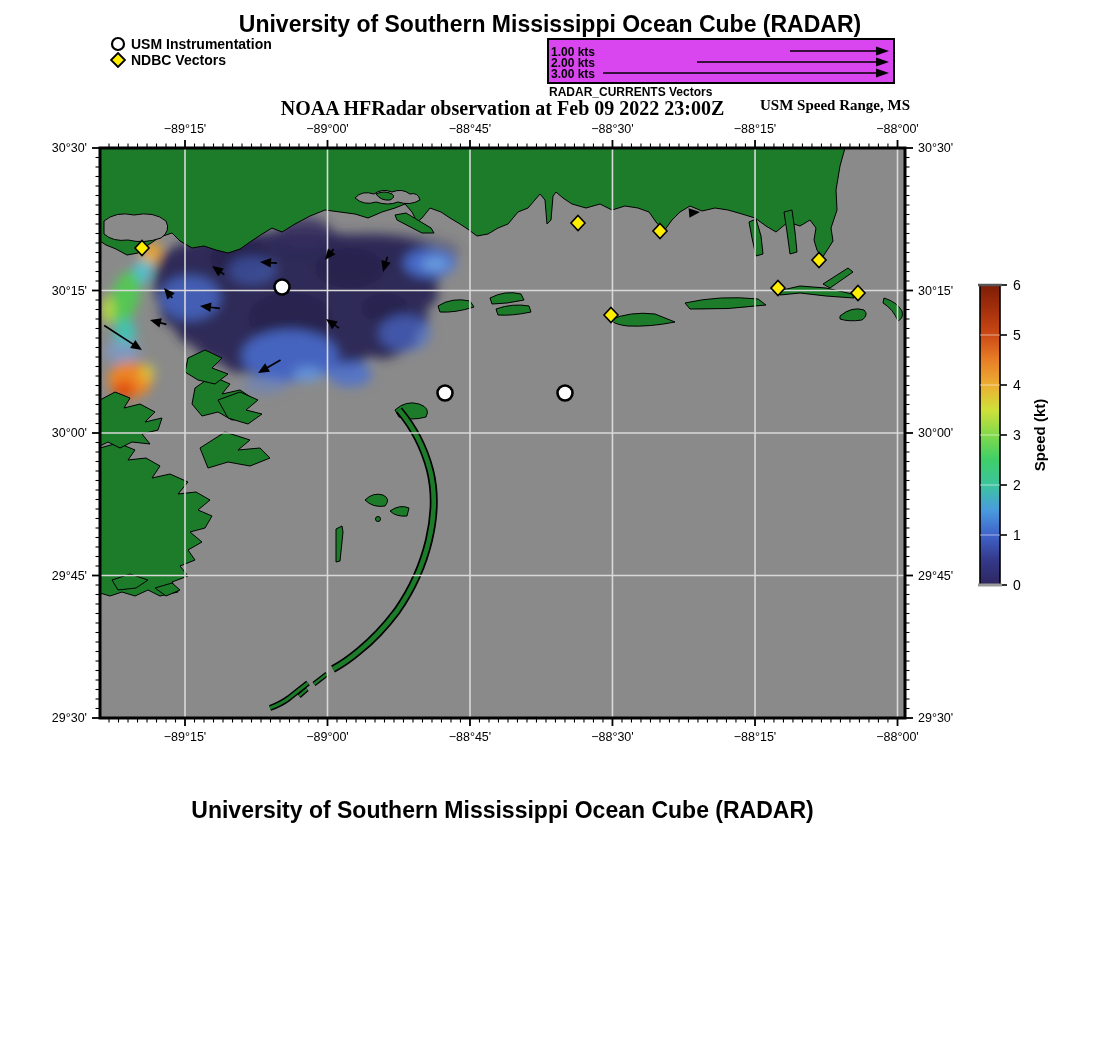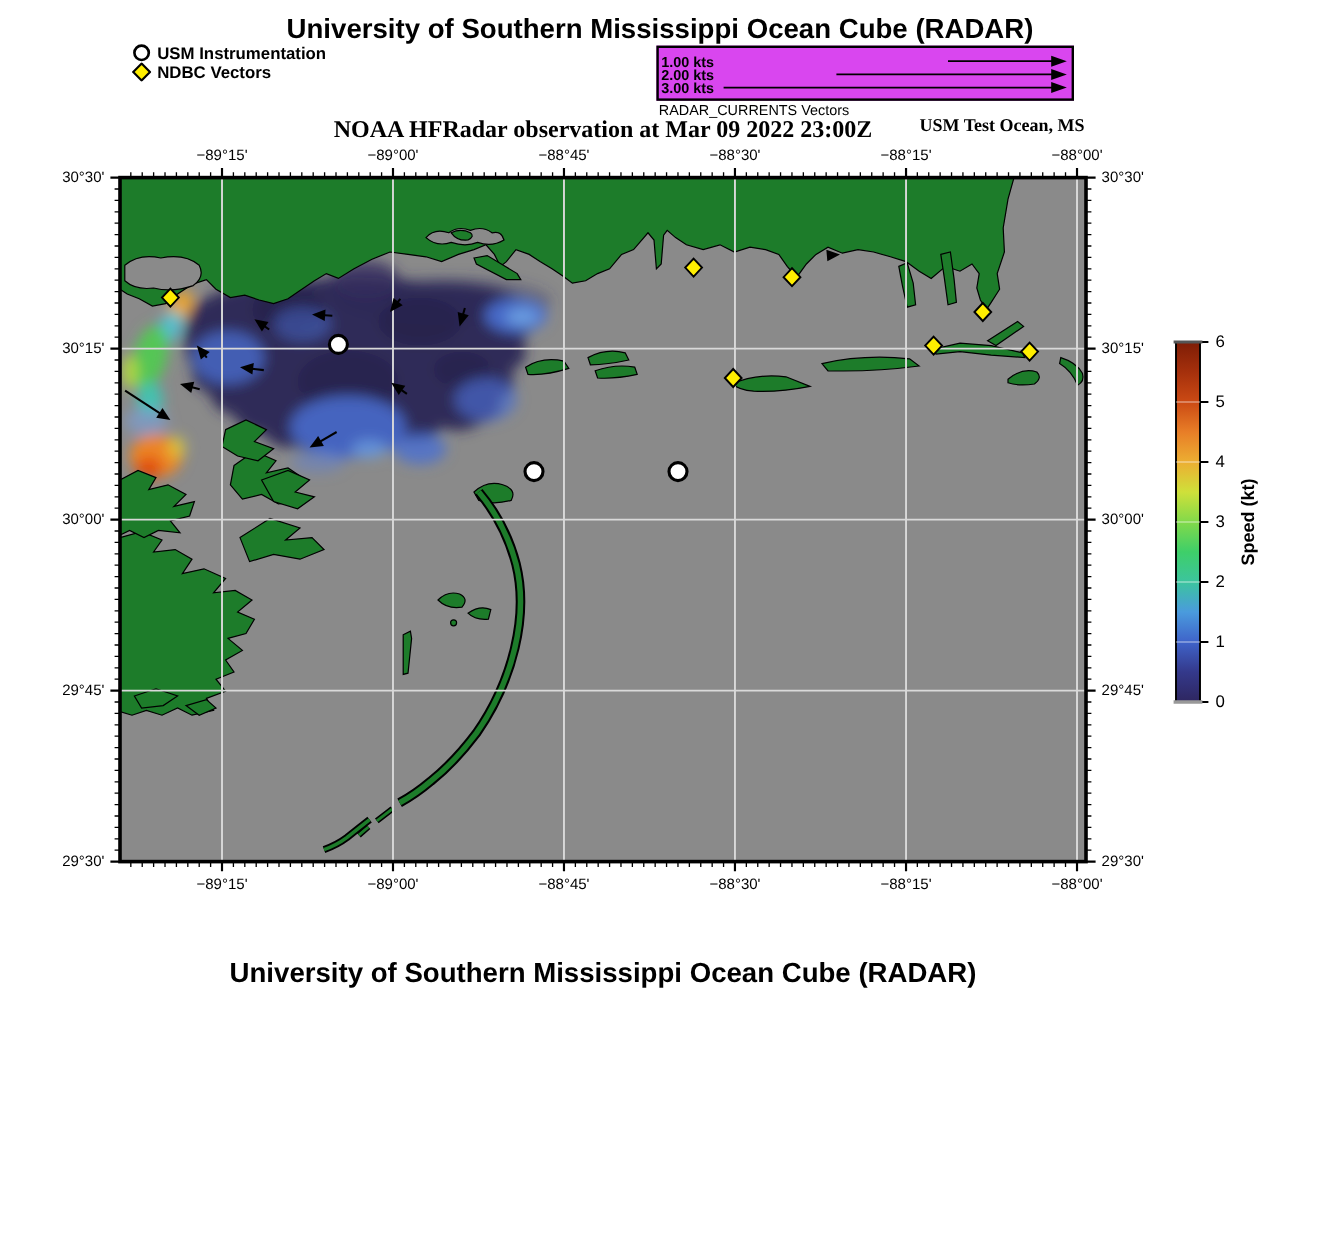--- a/index.html
+++ b/index.html
@@ -6,21 +6,21 @@
   body{position:relative;width:1100px;height:1050px;overflow:hidden;
        font-family:"Liberation Sans", sans-serif;color:#000;}
   .abs{position:absolute;}
   #main-title{top:11px;left:0;width:1100px;text-align:center;
       font-size:23px;font-weight:bold;letter-spacing:0;}
   #legend{top:36px;left:110px;}
   .legend-row{display:flex;align-items:center;height:16px;}
   .legend-row svg{margin-right:5px;}
   .legend-label{font-size:14px;font-weight:bold;}
   #scale-box{top:38px;left:547px;width:344px;height:42px;border:2.5px solid #000;background:#d946ef;}
-  #scale-caption{top:85px;left:549px;font-size:12px;font-weight:normal;}
+  #scale-caption{top:85px;left:549px;font-size:12px;font-weight:bold;}
   #subtitle{top:97px;left:100px;width:805px;text-align:center;
       font-family:"Liberation Serif", serif;font-size:20px;font-weight:bold;}
   #region-label{top:97px;left:740px;width:190px;text-align:center;
       font-family:"Liberation Serif", serif;font-size:15px;font-weight:bold;}
   #bottom-title{top:797px;left:100px;width:805px;text-align:center;
       font-size:23px;font-weight:bold;}
   svg text{font-family:"Liberation Sans", sans-serif;}
 </style>
 </head>
 <body>
@@ -50,22 +50,22 @@
       <text x="2" y="26.5" font-size="12" font-weight="bold">2.00 kts</text>
       <line x1="148" y1="22" x2="329" y2="22" stroke="#000" stroke-width="1.4"></line>
       <path d="M340,22 L327,26.6 L327,17.4 Z" fill="#000"></path>
       <text x="2" y="37.5" font-size="12" font-weight="bold">3.00 kts</text>
       <line x1="54" y1="33" x2="329" y2="33" stroke="#000" stroke-width="1.4"></line>
       <path d="M340,33 L327,37.6 L327,28.4 Z" fill="#000"></path>
     </svg>
 </div>
 <div id="scale-caption" class="abs">RADAR_CURRENTS Vectors</div>
 
-<div id="subtitle" class="abs">NOAA HFRadar observation at Mar 09 2022 23:00Z</div>
-<div id="region-label" class="abs">USM Test Ocean, MS</div>
+<div id="subtitle" class="abs">NOAA HFRadar observation at Feb 09 2022 23:00Z</div>
+<div id="region-label" class="abs">USM Speed Range, MS</div>
 
 <svg id="map-svg" class="abs" style="left:48px;top:115px;" width="910" height="648" viewBox="-52 -33 910 648">
   <defs>
     <clipPath id="mapClip">
         <rect x="0" y="0" width="805" height="570"></rect>
       </clipPath>
     <filter id="blobBlur" x="-20%" y="-20%" width="140%" height="140%">
       <feGaussianBlur stdDeviation="5.5"></feGaussianBlur>
     </filter>
   </defs>

